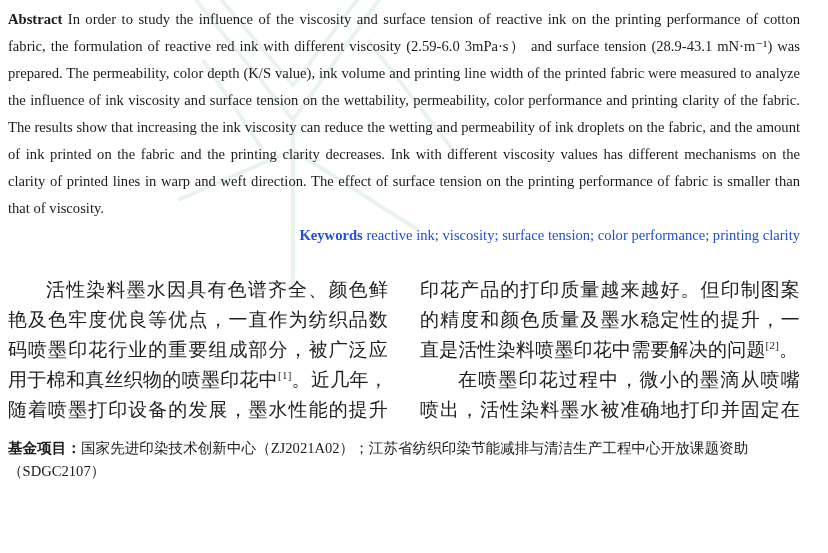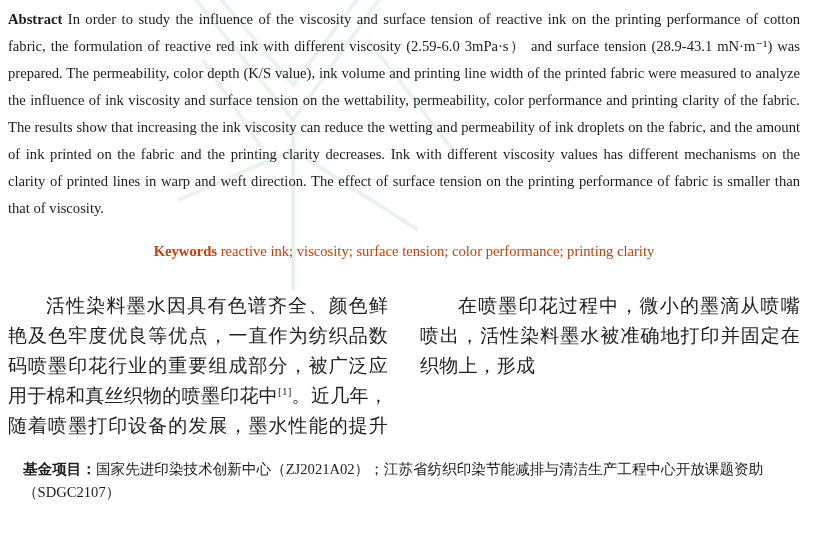--- a/index.html
+++ b/index.html
@@ -37,25 +37,25 @@
     margin: 0;
     font-size: 14.6px;
     line-height: 27px;
     text-align: justify;
     color: #1b1b1b;
   }
   .abstract-p b, .keywords-p b {
     font-weight: bold;
   }
   .keywords-p {
-    margin: 16px;
+    margin: 0;
     font-size: 14.6px;
     line-height: 27px;
-    text-align: center;
-    color: #c2410c;
+    text-align: right;
+    color: #1d4ed8;
   }
   
   .body-columns {
     display: flex;
     gap: 32px;
     margin-top: 26px;
     height: 152px;
     overflow: hidden;
   }
   .col {
@@ -73,21 +73,21 @@
     line-height: 0;
     vertical-align: super;
   }
   
   .notes {
     margin-top: 10px;
     font-size: 14.6px;
     line-height: 22.5px;
     color: #1b1b1b;
   }
-  .notes p { margin: 15px; }
+  .notes p { margin: 0; }
   .notes b { font-weight: bold; }
 </style>
 </head>
 <body>
 
 <div class="page">
 
   <svg class="watermark" viewBox="0 0 290 290" xmlns="http://www.w3.org/2000/svg" aria-hidden="true">
     <g fill="none" stroke="#d7ebde" stroke-width="4">
       <path d="M20 -10 L125 120 L225 -20"></path>
@@ -104,20 +104,21 @@
     <section>
       <p class="abstract-p"><b>Abstract</b> <span>In order to study the influence of the viscosity and surface tension of reactive ink on the printing performance of cotton fabric, the formulation of reactive red ink with different viscosity (2.59-6.0 3mPa·s） and surface tension (28.9-43.1 mN·m⁻¹) was prepared. The permeability, color depth (K/S value), ink volume and printing line width of the printed fabric were measured to analyze the influence of ink viscosity and surface tension on the wettability, permeability, color performance and printing clarity of the fabric. The results show that increasing the ink viscosity can reduce the wetting and permeability of ink droplets on the fabric, and the amount of ink printed on the fabric and the printing clarity decreases. Ink with different viscosity values has different mechanisms on the clarity of printed lines in warp and weft direction. The effect of surface tension on the printing performance of fabric is smaller than that of viscosity.</span></p>
       <p class="keywords-p"><b>Keywords</b> <span>reactive ink; viscosity; surface tension; color performance; printing clarity</span></p>
     </section>
 
     <section class="body-columns">
       <div class="col">
         <p class="cjk-indent"><span>活性染料墨水因具有色谱齐全、颜色鲜艳及色牢度优良等优点，一直作为纺织品数码喷墨印花行业的重要组成部分，被广泛应用于棉和真丝织物的喷墨印花中</span><sup class="ref">[1]</sup><span>。近几年，随着喷墨打印设备的发展，墨水性能的提升及印花工艺的改进，活性染料喷墨</span></p>
       </div>
       <div class="col">
+        <p><span>印花产品的打印质量越来越好。但印制图案的精度和颜色质量及墨水稳定性的提升，一直是活性染料喷墨印花中需要解决的问题</span><sup class="ref">[2]</sup><span>。</span></p>
         <p class="cjk-indent">在喷墨印花过程中，微小的墨滴从喷嘴喷出，活性染料墨水被准确地打印并固定在织物上，形成</p>
       </div>
     </section>
 
     <footer class="notes">
       <p><b>基金项目：</b><span>国家先进印染技术创新中心（ZJ2021A02）；江苏省纺织印染节能减排与清洁生产工程中心开放课题资助</span><br><span>（SDGC2107）</span></p>
     </footer>
 
   </div>
 </div>

